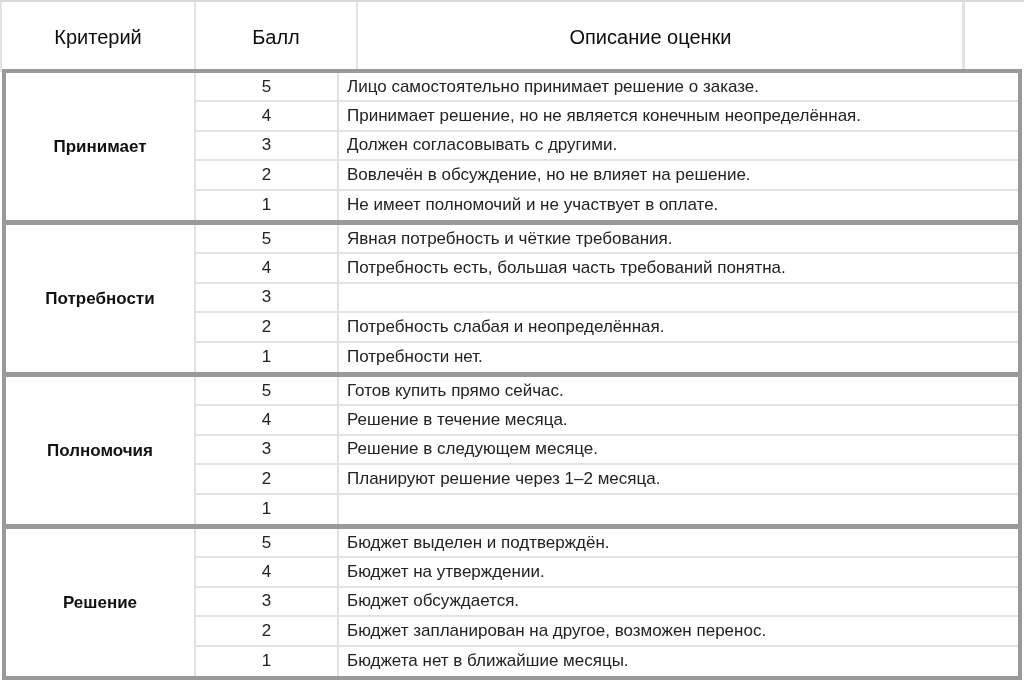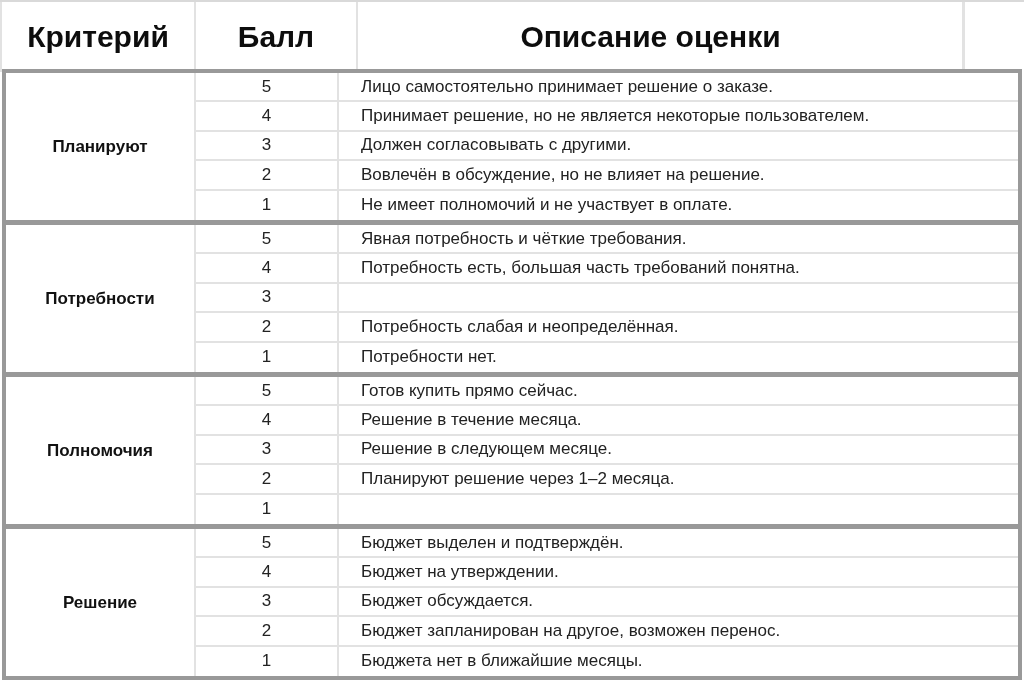--- a/index.html
+++ b/index.html
@@ -8,21 +8,21 @@
 
     .table { position: absolute; left: 0; top: 0; width: 1024px; height: 684px; }
 
     .header {
       position: absolute; left: 0; top: 0; width: 1024px; height: 72px;
       border-top: 2px solid #d9d9d9;
     }
     .hcell {
       position: absolute; top: 0; height: 70px;
       display: flex; align-items: center; justify-content: center;
-      font-weight: bold; font-size: 30px; color: #0d0d0d;
+      font-weight: normal; font-size: 20px; color: #0d0d0d;
       border-right: 2px solid #e2e2e2;
     }
     .hcell.c1 { left: 0; width: 196px; border-left: 2px solid #e2e2e2; }
     .hcell.c2 { left: 196px; width: 162px; }
     .hcell.c3 { left: 339px; width: 626px; border-right: 3px solid #e2e2e2; }
 
     .group {
       position: absolute; left: 2px; width: 1020px; height: 155px;
       border: 4px solid #999999;
       background: #ffffff;
@@ -43,45 +43,45 @@
       position: relative; height: 29.4px; display: flex;
       border-bottom: 2px solid #e2e2e2;
     }
     .row:last-child { border-bottom: none; }
     .score {
       width: 143px; display: flex; align-items: center; justify-content: center;
       font-size: 17px; color: #222;
       border-right: 2px solid #e2e2e2;
     }
     .desc {
-      flex: 1; display: flex; align-items: center; padding-left: 22px;
+      flex: 1; display: flex; align-items: center; padding-left: 8px;
       font-size: 17px; color: #222; white-space: nowrap;
     }
   </style>
 </head>
 <body>
 
 <div class="table">
 
   <div class="header">
     <div class="hcell c1">Критерий</div>
     <div class="hcell c2">Балл</div>
     <div class="hcell c3">Описание оценки</div>
   </div>
 
   <div class="group g0">
-    <div class="crit">Планируют</div>
+    <div class="crit">Принимает</div>
     <div class="rows">
       <div class="row">
         <div class="score">5</div>
         <div class="desc">Лицо самостоятельно принимает решение о заказе.</div>
       </div>
       <div class="row">
         <div class="score">4</div>
-        <div class="desc">Принимает решение, но не является некоторые пользователем.</div>
+        <div class="desc">Принимает решение, но не является конечным неопределённая.</div>
       </div>
       <div class="row">
         <div class="score">3</div>
         <div class="desc">Должен согласовывать с другими.</div>
       </div>
       <div class="row">
         <div class="score">2</div>
         <div class="desc">Вовлечён в обсуждение, но не влияет на решение.</div>
       </div>
       <div class="row">

